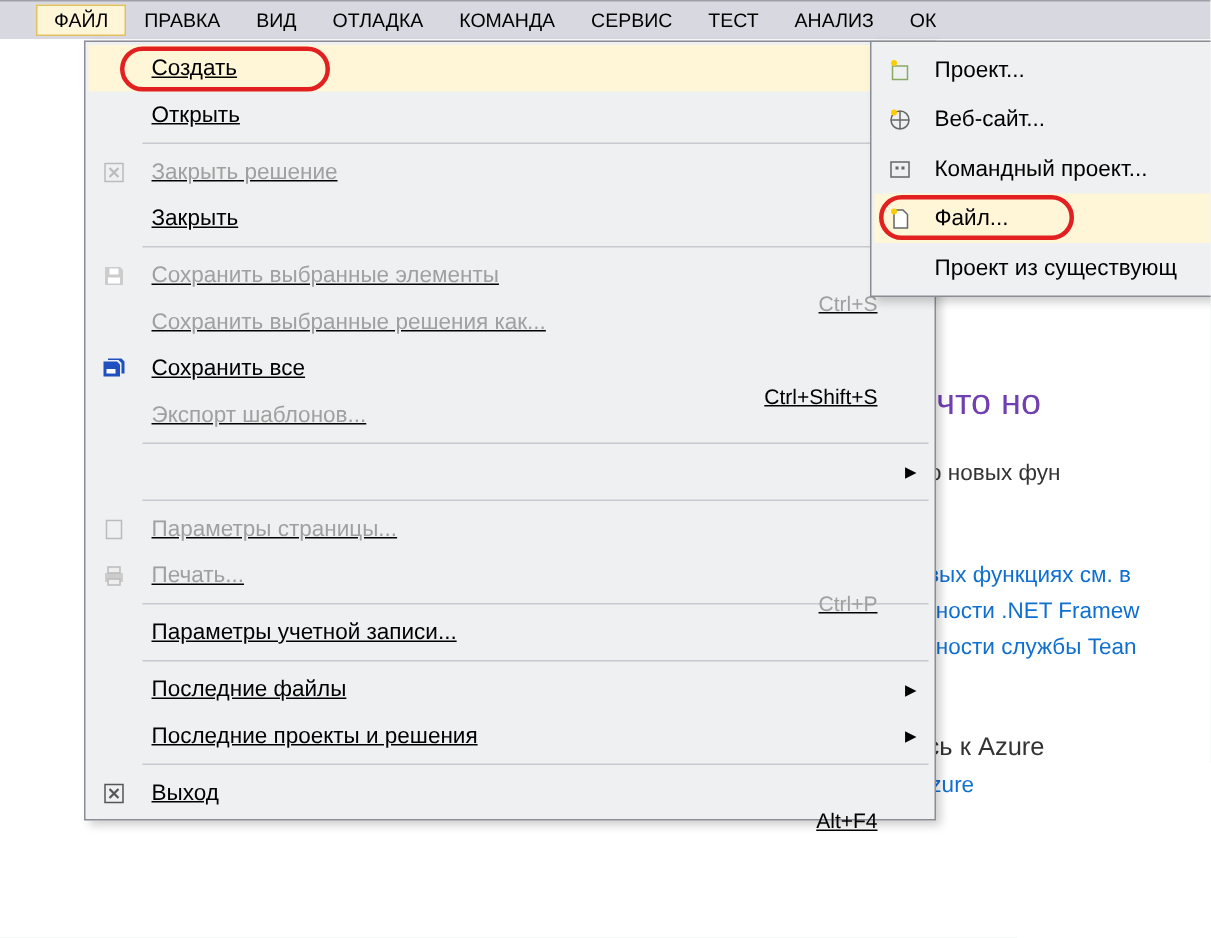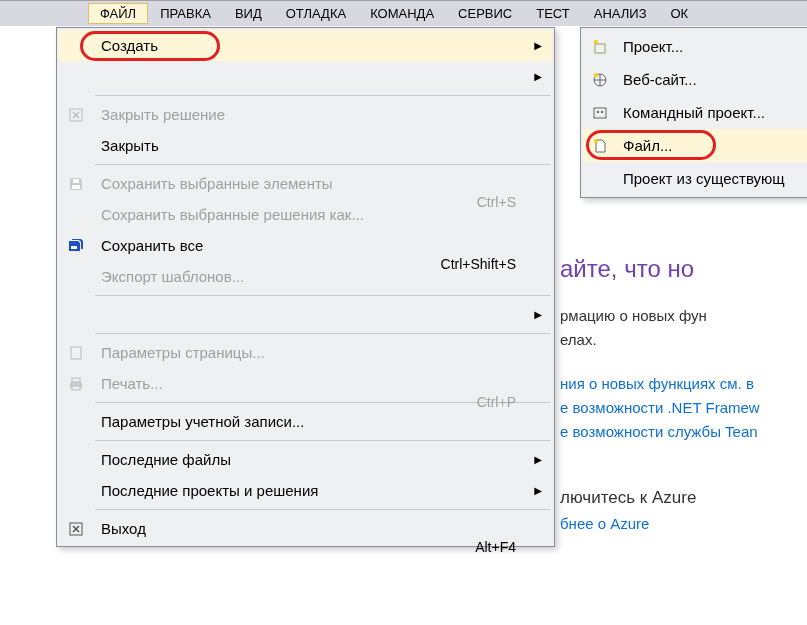--- a/index.html
+++ b/index.html
@@ -10,42 +10,43 @@
     width: 807px;
     height: 625px;
     overflow: hidden;
     position: relative;
   }
   .menubar {
     display: flex;
     background: #d8d8e0;
     height: 26px;
     align-items: center;
-    padding-left: 88px;
+    padding-left: 24px;
     border-top: 1px solid #a0a0a8;
   }
   .menubar-item {
     padding: 3px 12px;
     font-size: 13px;
     color: #000;
   }
   .menubar-item.active {
     background: #fff6d8;
     border: 1px solid #e0c060;
     padding: 2px 11px;
   }
   .dropdown {
     position: absolute;
     top: 27px;
     left: 56px;
-    width: 499px;
+    width: 568px;
     background: #eff0f1;
     border: 1px solid #8c8c96;
     box-shadow: 3px 3px 6px rgba(0,0,0,0.2);
     padding: 2px;
+    text-decoration: underline;
   }
   .menu-item {
     display: flex;
     align-items: center;
     height: 31px;
     padding-right: 16px;
     position: relative;
   }
   .menu-item.highlighted {
     background: #fff6d8;
@@ -151,20 +152,21 @@
 <div class="dropdown">
 
   <div class="menu-item highlighted">
     <div class="menu-icon-col"></div>
     <div class="menu-label">Создать</div>
     <div class="menu-arrow">▶</div>
   </div>
 
   <div class="menu-item">
     <div class="menu-icon-col"></div>
+    <div class="menu-label">Открыть</div>
     <div class="menu-arrow">▶</div>
   </div>
 
   <div class="separator"></div>
 
   <div class="menu-item disabled">
     <div class="menu-icon-col">
       <svg class="icon-svg" viewBox="0 0 16 16">
           <rect x="2" y="2" width="12" height="12" fill="none" stroke="#bbb"></rect>
           <path d="M5 5 L11 11 M11 5 L5 11" stroke="#bbb" stroke-width="1.5"></path>

